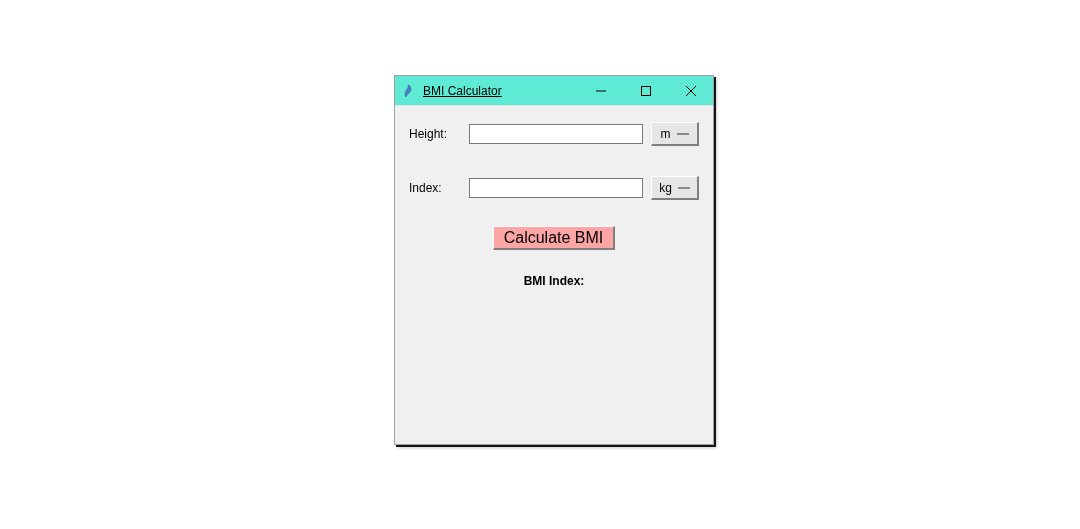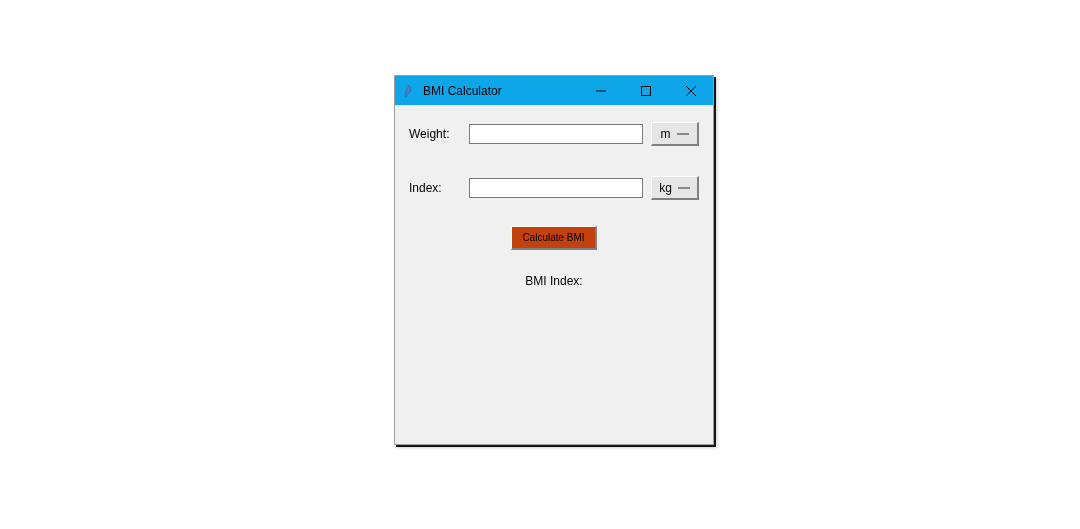--- a/index.html
+++ b/index.html
@@ -17,25 +17,26 @@
       left: 394px;
       top: 75px;
       width: 320px;
       height: 370px;
       background: #f0f0f0;
       border: 1px solid #a0a0a0;
       box-shadow: 2px 2px 0 rgba(0,0,0,0.9), 3px 3px 3px rgba(0,0,0,0.2);
     }
     .titlebar {
       height: 30px;
-      background: #0ea5e9;
+      background: #5eead4;
       display: flex;
       align-items: center;
       padding-left: 6px;
       border-bottom: 1px solid #e5e5e5;
+      text-decoration: underline;
     }
     .titlebar .icon {
       width: 16px;
       height: 16px;
       margin-right: 6px;
       display: flex;
       align-items: center;
       justify-content: center;
     }
     .titlebar .title {
@@ -103,34 +104,35 @@
     }
     .calc-row {
       display: flex;
       justify-content: center;
       margin-top: -4px;
       margin-bottom: 24px;
     }
     .calc-btn {
       height: 24px;
       padding: 0 10px;
-      background: #c2410c;
+      background: #fca5a5;
       border-top: 1px solid #fff;
       border-left: 1px solid #fff;
       border-right: 2px solid #808080;
       border-bottom: 2px solid #808080;
-      font-size: 10px;
+      font-size: 16px;
       display: flex;
       align-items: center;
       cursor: default;
     }
     .out {
       text-align: center;
       margin-bottom: 24px;
       font-size: 12px;
+      font-weight: bold;
     }
   </style>
 </head>
 <body>
 
 <div class="window">
   <div class="titlebar">
     <span class="icon">
       <svg width="14" height="14" viewBox="0 0 14 14">
         <path d="M3 12 Q3 7 5 5 Q7 3 6 1 Q9 2 9 5 Q9 8 7 9 Q5 10 4 13 Z" fill="#4a7fbf" stroke="#2a5f9f" stroke-width="0.5"></path>
@@ -152,21 +154,21 @@
         <svg width="10" height="10" viewBox="0 0 10 10">
             <line x1="0" y1="0" x2="10" y2="10" stroke="currentColor" stroke-width="1"></line>
             <line x1="10" y1="0" x2="0" y2="10" stroke="currentColor" stroke-width="1"></line>
           </svg>
       </div>
     </div>
   </div>
 
   <div class="client">
     <div class="row">
-      <span class="label">Weight:</span>
+      <span class="label">Height:</span>
       <input class="entry" value="" style="">
       <div class="unit-btn">
         <span>m</span>
         <span class="dash"></span>
       </div>
     </div>
 
     <div class="row">
       <span class="label">Index:</span>
       <input class="entry" value="" style="">

